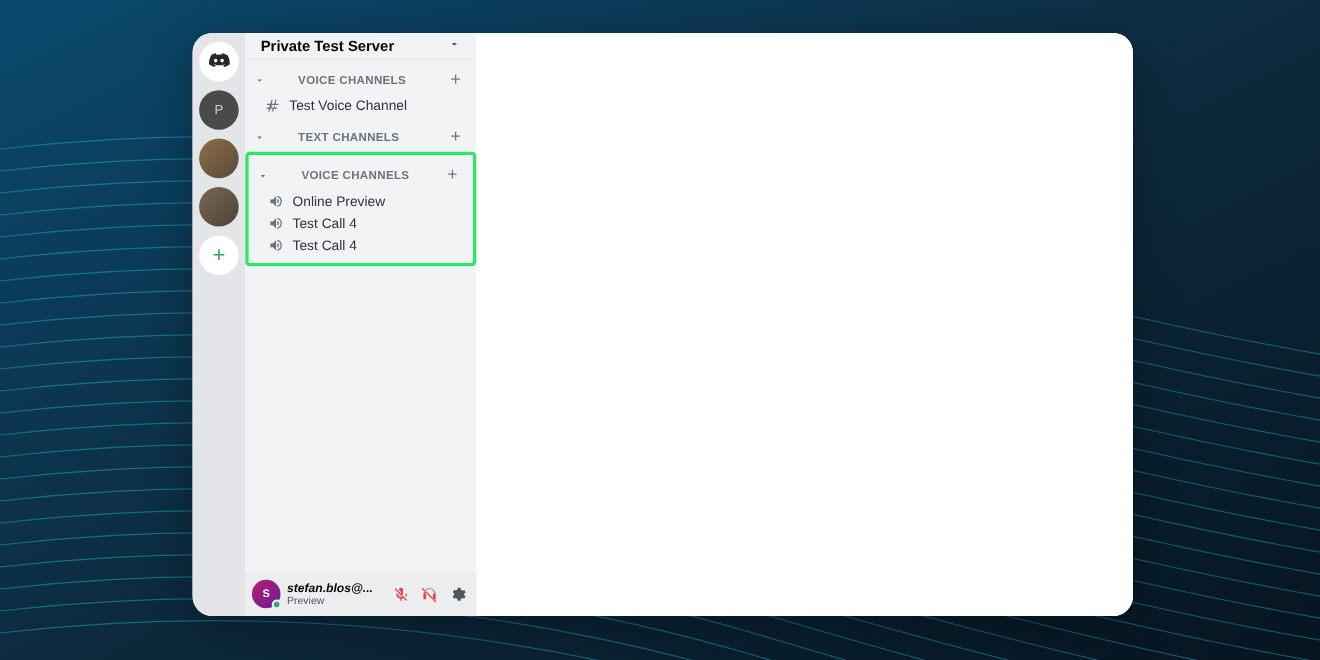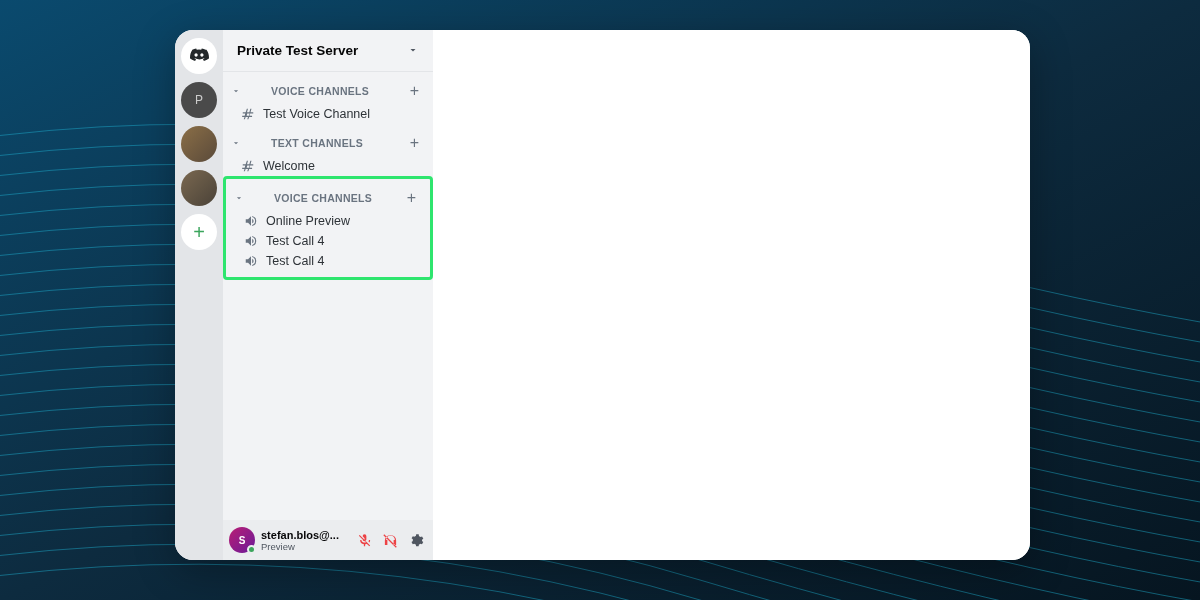--- a/index.html
+++ b/index.html
@@ -53,21 +53,21 @@
     .rail-icon.letter { background: #4a4a4a; color: #ccc; font-size: 12px; font-weight: 500; }
     .rail-icon.add { background: #fff; color: #3ba55c; font-size: 20px; font-weight: 300; }
     .channel-sidebar {
       width: 210px;
       background: #f2f3f5;
       display: flex;
       flex-direction: column;
       position: relative;
     }
     .server-header {
-      height: 42px;
+      height: 24px;
       padding: 0 14px;
       display: flex;
       align-items: center;
       justify-content: space-between;
       border-bottom: 1px solid #e3e5e8;
       cursor: pointer;
     }
     .server-header-title {
       font-size: 13.5px;
       font-weight: 700;
@@ -168,20 +168,21 @@
       padding-left: 6px;
       min-width: 0;
     }
     .user-name {
       font-size: 11px;
       font-weight: 600;
       color: #060607;
       white-space: nowrap;
       overflow: hidden;
       text-overflow: ellipsis;
+      font-style: italic;
     }
     .user-status {
       font-size: 9.5px;
       color: #4f5660;
     }
     .panel-controls {
       display: flex;
       gap: 4px;
     }
     .panel-btn {
@@ -285,28 +286,20 @@
         <div class="channel-section">
           <div class="section-header">
             <span class="chev">
               <svg width="10" height="10" viewBox="0 0 24 24">
                 <path fill="currentColor" d="M7 10l5 5 5-5z"></path>
               </svg>
             </span>
             <span class="section-title">TEXT CHANNELS</span>
             <span class="add-channel">+</span>
           </div>
-          <div class="channel-item">
-            <span class="channel-icon">
-              <svg width="14" height="14" viewBox="0 0 24 24">
-                <path fill="currentColor" d="M10 3L8 9H3v2h4.3l-1 4H2v2h4l-1.3 4h2l1.3-4h4l-1.3 4h2l1.3-4H19v-2h-4.3l1-4H21V9h-4.7L18 3h-2l-1.7 6h-4L12 3h-2zm.7 8h4l-1 4h-4l1-4z"></path>
-              </svg>
-            </span>
-            <span class="channel-name">Welcome</span>
-          </div>
         </div>
         <div class="channel-section highlight-box">
           <div class="section-header">
             <span class="chev">
               <svg width="10" height="10" viewBox="0 0 24 24">
                 <path fill="currentColor" d="M7 10l5 5 5-5z"></path>
               </svg>
             </span>
             <span class="section-title">VOICE CHANNELS</span>
             <span class="add-channel">+</span>

